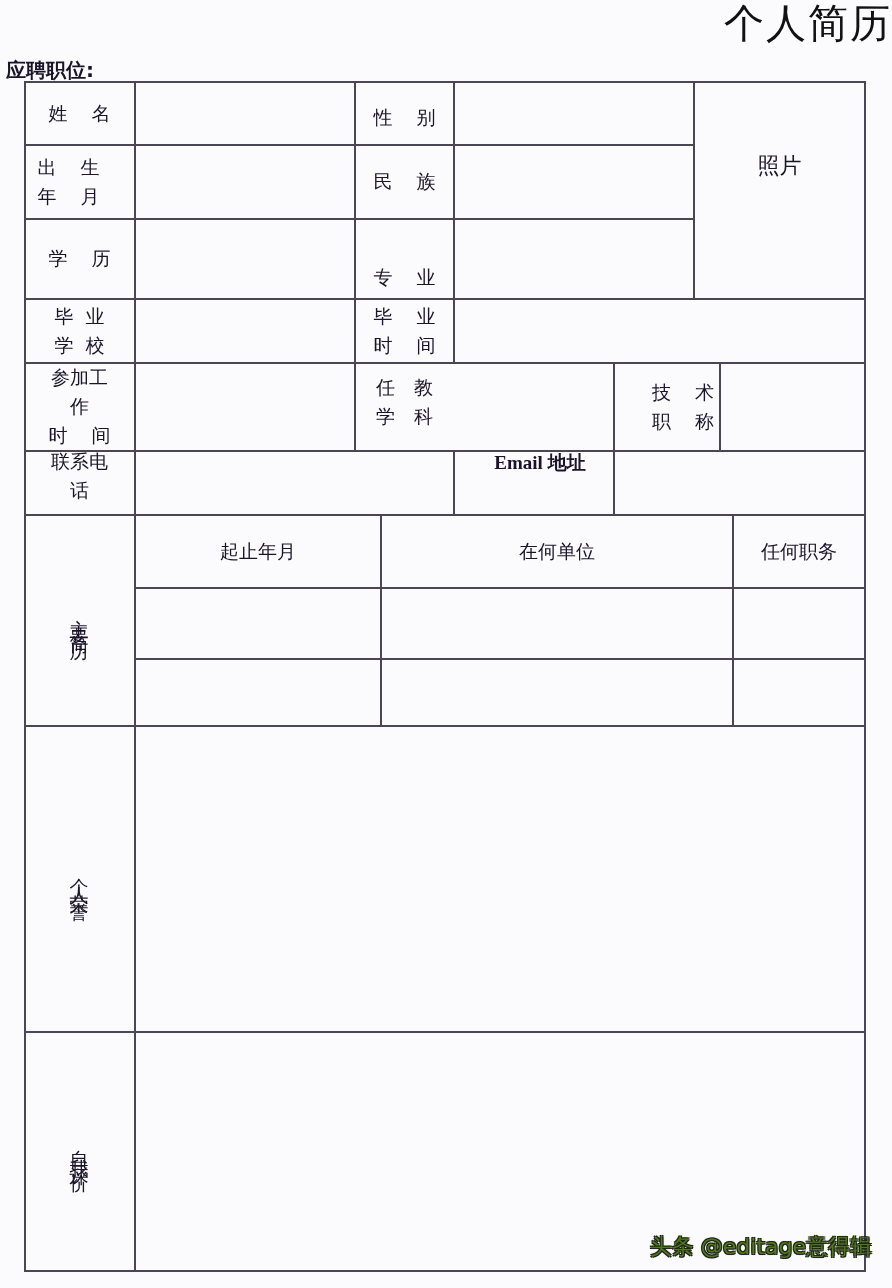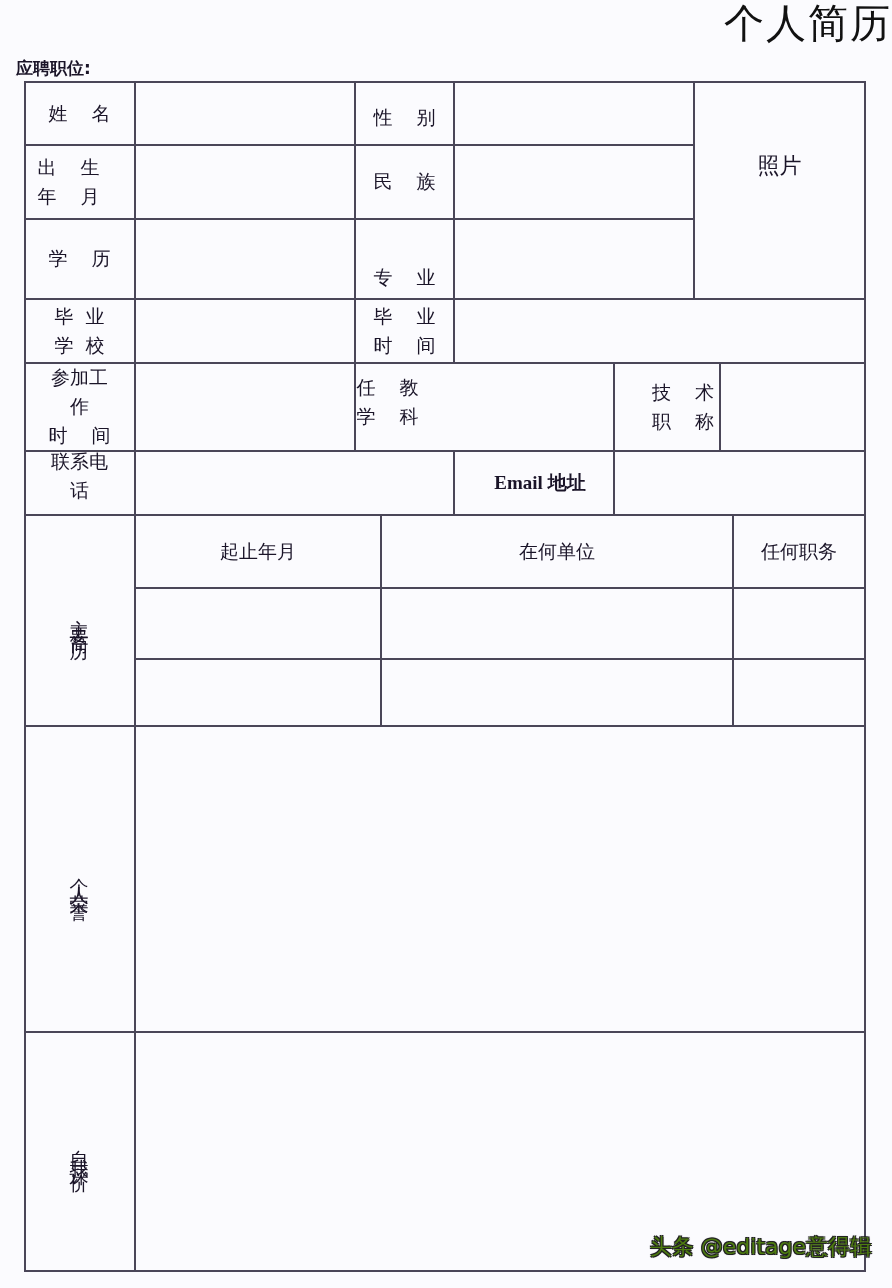--- a/index.html
+++ b/index.html
@@ -1,20 +1,20 @@
 <!DOCTYPE html>
 <html><head>
 <meta charset="utf-8">
 <style>
   html, body { margin:0; padding:0; }
   body { width:892px; height:1288px; background:#fbfbfe; position:relative; overflow:hidden;
          font-family:"DejaVu Sans", "Liberation Sans", sans-serif; color:#1a1428; }
   .title { position:absolute; left:0; width:892px; top:0; text-align:right; font-size:40px; line-height:46px;
            font-family:"DejaVu Serif", serif; color:#111; letter-spacing:2px; }
-  .position-label { position:absolute; left:16px; top:57px; font-size:17px; font-weight:bold; color:#1a1428; }
+  .position-label { position:absolute; left:6px; top:57px; font-size:20px; font-weight:bold; color:#1a1428; }
   .cell { position:absolute; box-sizing:border-box; display:flex; align-items:center; justify-content:center;
           text-align:center; font-size:19px; line-height:29px; }
   .hline { position:absolute; height:1.5px; background:#4a4658; }
   .vline { position:absolute; width:1.5px; background:#4a4658; }
   .vert { writing-mode:vertical-rl; text-orientation:upright; letter-spacing:8px; font-size:19px; }
   .watermark { position:absolute; right:20px; top:1232px; font-size:22px; color:#4d7c0f;
                text-shadow: -1px -1px 0 #222, 1px -1px 0 #222, -1px 1px 0 #222, 1px 1px 0 #222, 0 0 2px #000; }
   .email { font-family:"Liberation Serif", serif; font-weight:bold; font-size:19px; }
   .pre { white-space:pre; }
 </style>
@@ -71,31 +71,31 @@
 学  校</div>
 <div class="cell" style="left:135px;top:298px;width:220px;height:65px;"></div>
 <div class="cell pre" style="left:355px;top:298px;width:99px;height:65px;">毕    业
 时    间</div>
 <div class="cell" style="left:454px;top:298px;width:411px;height:65px;"></div>
 
 <div class="cell pre" style="left:24px;top:362px;width:111px;height:89px;">参加工
 作
 时    间</div>
 <div class="cell" style="left:135px;top:362px;width:220px;height:89px;"></div>
-<div class="cell pre" style="left:338px;top:362px;width:99px;height:80px;">任    教
+<div class="cell pre" style="left:355px;top:362px;width:99px;height:80px;font-family:Liberation Serif, serif;">任    教
 学    科</div>
 <div class="cell" style="left:454px;top:362px;width:160px;height:89px;"></div>
 <div class="cell pre" style="left:614px;top:362px;width:106px;height:89px;margin-left:16px;">技    术
 职    称</div>
 <div class="cell" style="left:720px;top:362px;width:145px;height:89px;"></div>
 
 <div class="cell pre" style="left:24px;top:450px;width:111px;height:51px;">联系电
 话</div>
 <div class="cell" style="left:135px;top:450px;width:319px;height:65px;"></div>
-<div class="cell email" style="left:454px;top:450px;width:172px;height:65px;">Email 地址</div>
+<div class="cell email" style="left:454px;top:430px;width:172px;height:65px;">Email 地址</div>
 <div class="cell" style="left:614px;top:450px;width:251px;height:65px;"></div>
 
 <div class="cell" style="left:24px;top:514px;width:111px;height:212px;">
   <span class="vert">主要简历</span>
 </div>
 <div class="cell" style="left:135px;top:514px;width:246px;height:74px;">起止年月</div>
 <div class="cell" style="left:381px;top:514px;width:352px;height:74px;">在何单位</div>
 <div class="cell" style="left:733px;top:514px;width:132px;height:74px;">任何职务</div>
 
 <div class="cell" style="left:135px;top:587px;width:246px;height:72px;"></div>

